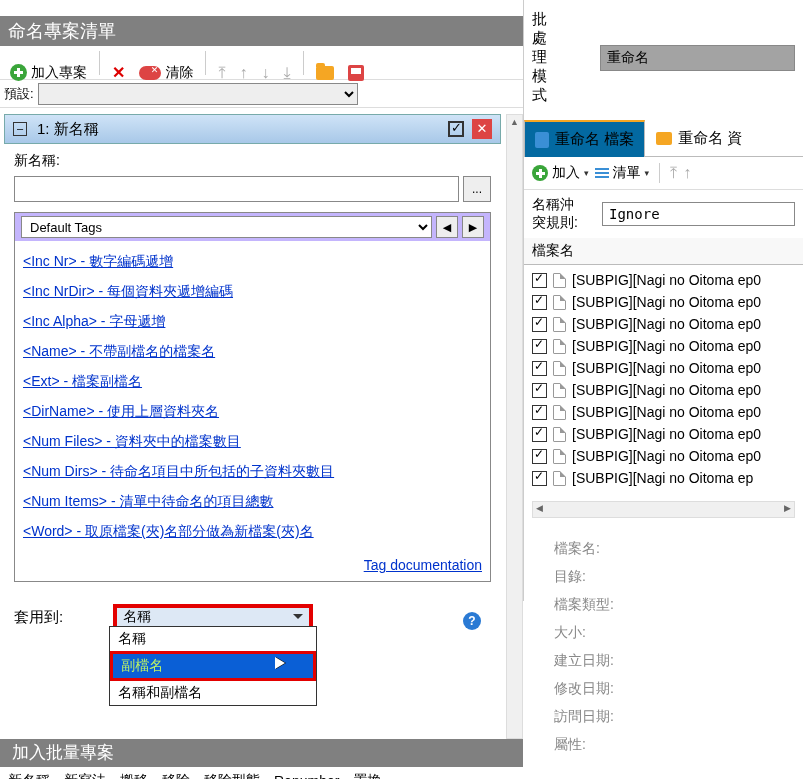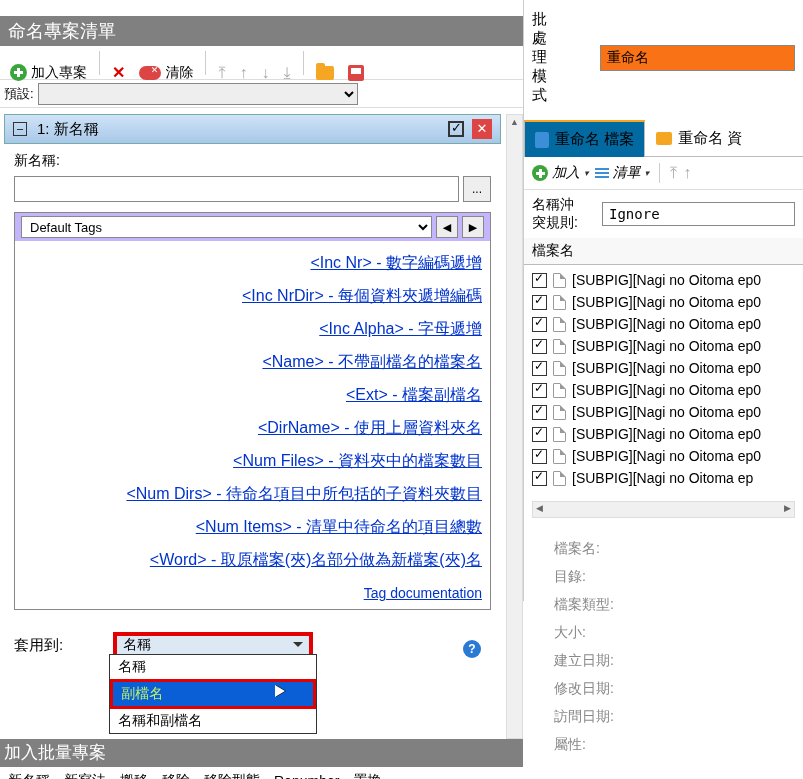--- a/index.html
+++ b/index.html
@@ -44,52 +44,52 @@
 .field-label { font-size: 14px; }
 .input-row { display: flex; gap: 4px; }
 .text-input { flex: 1; height: 26px; border: 1px solid #888; padding: 0 4px; }
 .browse-btn { width: 28px; height: 26px; border: 1px solid #888; background: #eee; cursor: pointer; font-size: 12px; }
 
 .tags-group { border: 1px solid #888; margin-top: 4px; }
 .tags-header { height: 28px; display: flex; align-items: center; padding: 0 6px; background: #c4b5fd; gap: 4px; }
 .tags-select { flex: 1; height: 22px; border: 1px solid #888; background: #fff; padding: 0 4px; font-size: 13px; }
 .nav-btn { width: 22px; height: 22px; border: 1px solid #888; background: #eee; font-size: 11px; cursor: pointer; }
 .tags-list { padding: 6px 8px; max-height: 340px; overflow: hidden; }
-.tag-item { padding: 6px 0; font-size: 16px; text-align: right; }
+.tag-item { padding: 6px 0; font-size: 14px; }
 .tag-item a { color: #0033cc; text-decoration: underline; cursor: pointer; }
 .tag-doc { text-align: right; padding: 4px 8px 8px; }
 .tag-doc a { color: #0033cc; text-decoration: underline; font-size: 14px; }
 
 .apply-row { display: flex; align-items: flex-start; gap: 50px; margin-top: 16px; position: relative; }
 .apply-label { font-size: 15px; padding-top: 4px; }
 .apply-dropdown { position: relative; }
 .apply-dd-main { width: 200px; height: 26px; border: 4px solid #e30000; background: #dde8f5; display: flex; align-items: center; padding: 0 6px; font-size: 14px; position: relative; cursor: pointer; }
 .apply-dd-main::after { content: ""; position: absolute; right: 6px; top: 6px; border: 5px solid transparent; border-top-color: #333; }
 .apply-dd-list { position: absolute; left: -4px; top: 22px; width: 208px; border: 1px solid #333; background: #fff; z-index: 10; }
 .apply-dd-list .opt { padding: 3px 8px; font-size: 14px; cursor: pointer; }
 .apply-dd-list .opt.sel { background: #0a5fd6; color: #bef264; border: 3px solid #e30000; position: relative; }
 .apply-dd-list .opt.sel::after { content: ""; position: absolute; right: 28px; top: 3px; width: 0; height: 0; border-left: 10px solid #fff; border-top: 6px solid transparent; border-bottom: 6px solid transparent; filter: drop-shadow(1px 0 0 #000); }
 .help-icon { position: absolute; right: 10px; bottom: 0; width: 18px; height: 18px; border-radius: 50%; background: #2a7ad4; color: #fff; text-align: center; line-height: 18px; font-size: 12px; font-weight: bold; }
 
-.batch-title { background: #808080; color: #fff; height: 28px; line-height: 28px; padding: 0 4px; font-size: 17px; position: absolute; left: 0; right: 0; bottom: 28px; }
+.batch-title { background: #808080; color: #fff; height: 28px; line-height: 28px; padding: 0 12px; font-size: 17px; position: absolute; left: 0; right: 0; bottom: 28px; }
 .footer-menus { position: absolute; left: 0; right: 0; bottom: 0; height: 28px; display: flex; align-items: center; gap: 14px; padding: 0 8px; font-size: 14px; background: #fff; }
 
 
 .rp-top { padding: 10px 8px 6px; display: flex; align-items: center; gap: 40px; }
 .rp-mode-label { font-size: 15px; }
-.rp-mode-input { flex: 1; height: 26px; border: 1px solid #888; padding: 0 6px; font-size: 14px; background: #f97316; }
+.rp-mode-input { flex: 1; height: 26px; border: 1px solid #888; padding: 0 6px; font-size: 14px; background: #a3a3a3; }
 
 .rp-tabs { display: flex; border-bottom: 1px solid #bbb; margin-top: 8px; }
 .rp-tab { padding: 8px 10px; display: flex; align-items: center; gap: 6px; font-size: 15px; cursor: pointer; border: 1px solid transparent; border-bottom: none; }
 .rp-tab.active { background: #0369a1; border-color: #bbb; border-top: 2px solid #f5a623; position: relative; top: 1px; }
 .icon-doc-blue { width: 14px; height: 16px; background: #3a8fd6; border-radius: 2px; }
 .icon-folder-sm { width: 16px; height: 13px; background: #f5a623; border-radius: 2px; }
 
 .rp-toolbar { display: flex; align-items: center; padding: 6px 8px; gap: 6px; border-bottom: 1px solid #ddd; }
-.rp-toolbar .menu { font-size: 14px; cursor: pointer; display: flex; align-items: center; gap: 4px; font-style: italic; }
+.rp-toolbar .menu { font-size: 14px; cursor: pointer; display: flex; align-items: center; gap: 4px; }
 .rp-toolbar .dd-arrow { font-size: 9px; color: #333; }
 .rp-toolbar .sep { width: 1px; height: 20px; background: #ccc; margin: 0 4px; }
 .icon-list { display: inline-flex; flex-direction: column; gap: 2px; }
 .icon-list span { width: 14px; height: 2px; background: #3a8fd6; display: block; }
 
 .rp-conflict { display: flex; align-items: center; padding: 6px 8px; gap: 20px; }
 .rp-conflict-label { font-size: 14px; }
 .rp-conflict-input { flex: 1; height: 24px; border: 1px solid #888; padding: 0 6px; font-size: 14px; font-family: monospace; }
 
 .rp-list-header { padding: 4px 8px; font-size: 14px; font-weight: 400; border-bottom: 1px solid #bbb; background: #f8f8f8; }

